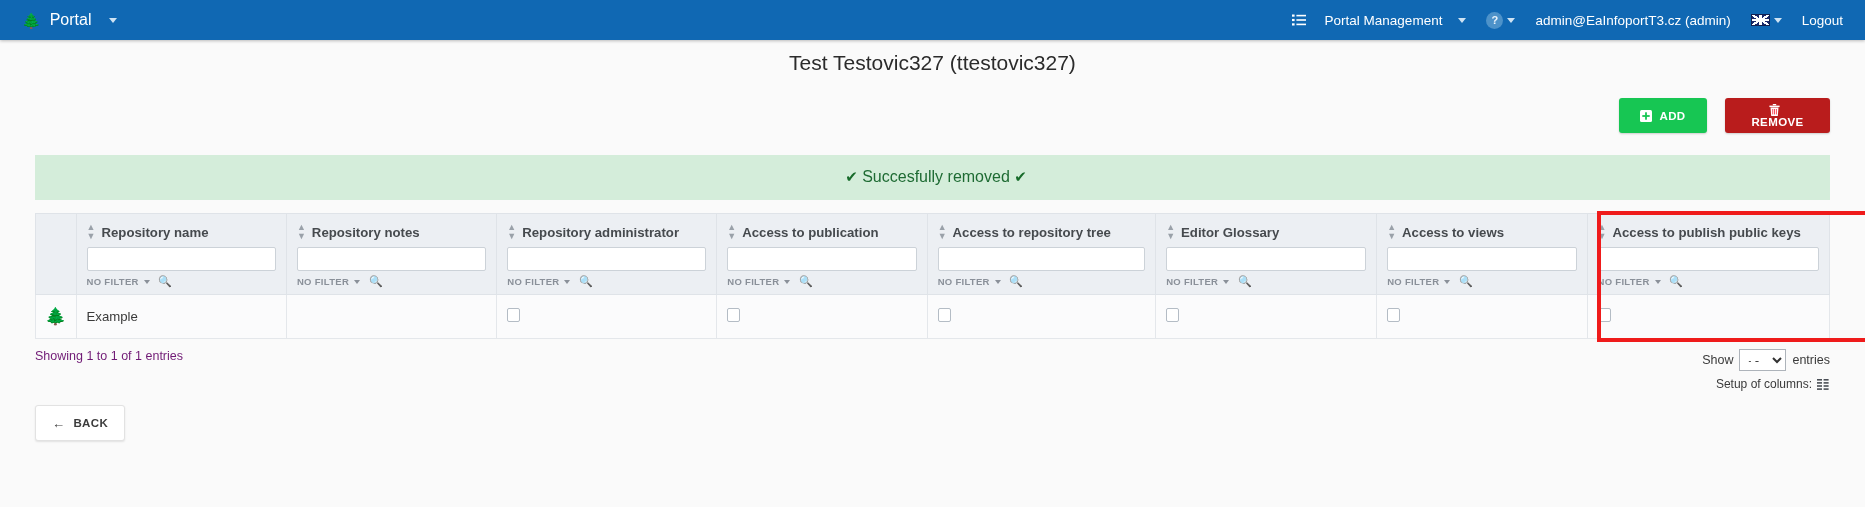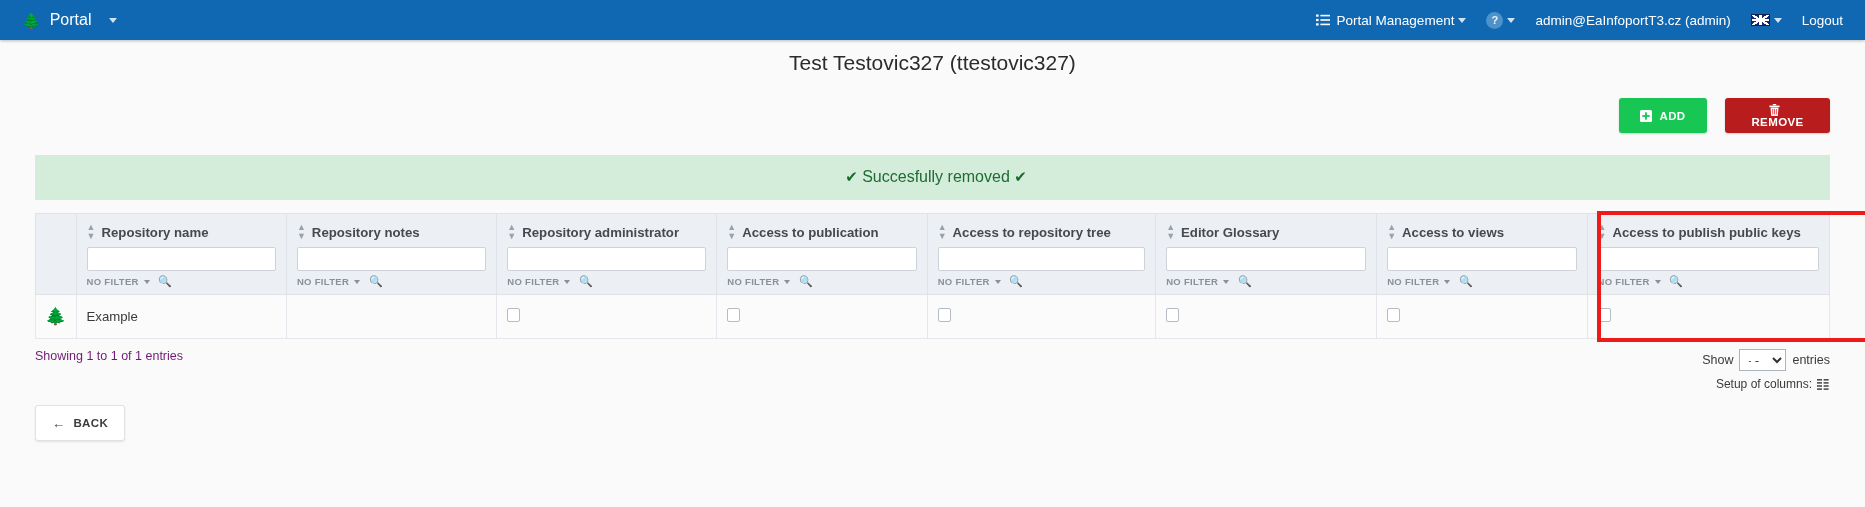--- a/index.html
+++ b/index.html
@@ -27,21 +27,21 @@
   .brand{ display:flex; align-items:center; font-size:16px; color:#fff; }
   .brand .tree-ico{ margin-right:9px; font-size:15px; line-height:1; }
   .caret{
     display:inline-block; width:0; height:0;
     border-left:4px solid transparent; border-right:4px solid transparent;
     border-top:5px solid #cfe3f3; margin-left:4px; vertical-align:middle;
   }
   .nav-caret-btn{ padding:0 10px 0 14px; display:flex; align-items:center; }
   .nav-right{ margin-left:auto; display:flex; align-items:center; padding-right:22px; }
   .nav-item{ display:flex; align-items:center; color:#fff; font-size:13.5px; margin-left:20px; white-space:nowrap;}
-  .nav-item.first{ margin-left:0; }
+  .nav-item.first{ margin-left:0;gap:12px; }
   .list-ico{ margin-right:7px; display:inline-flex; }
   .help-circle{
     width:17px;height:17px;border-radius:50%;
     background:#4d92c9; color:#eaf3fb;
     display:inline-flex;align-items:center;justify-content:center;
     font-size:11px; font-weight:bold;
   }
   .flag{
     width:19px;height:12px;display:inline-block;position:relative;overflow:hidden;
     background:#1b2a6b; border:1px solid #12204f;

